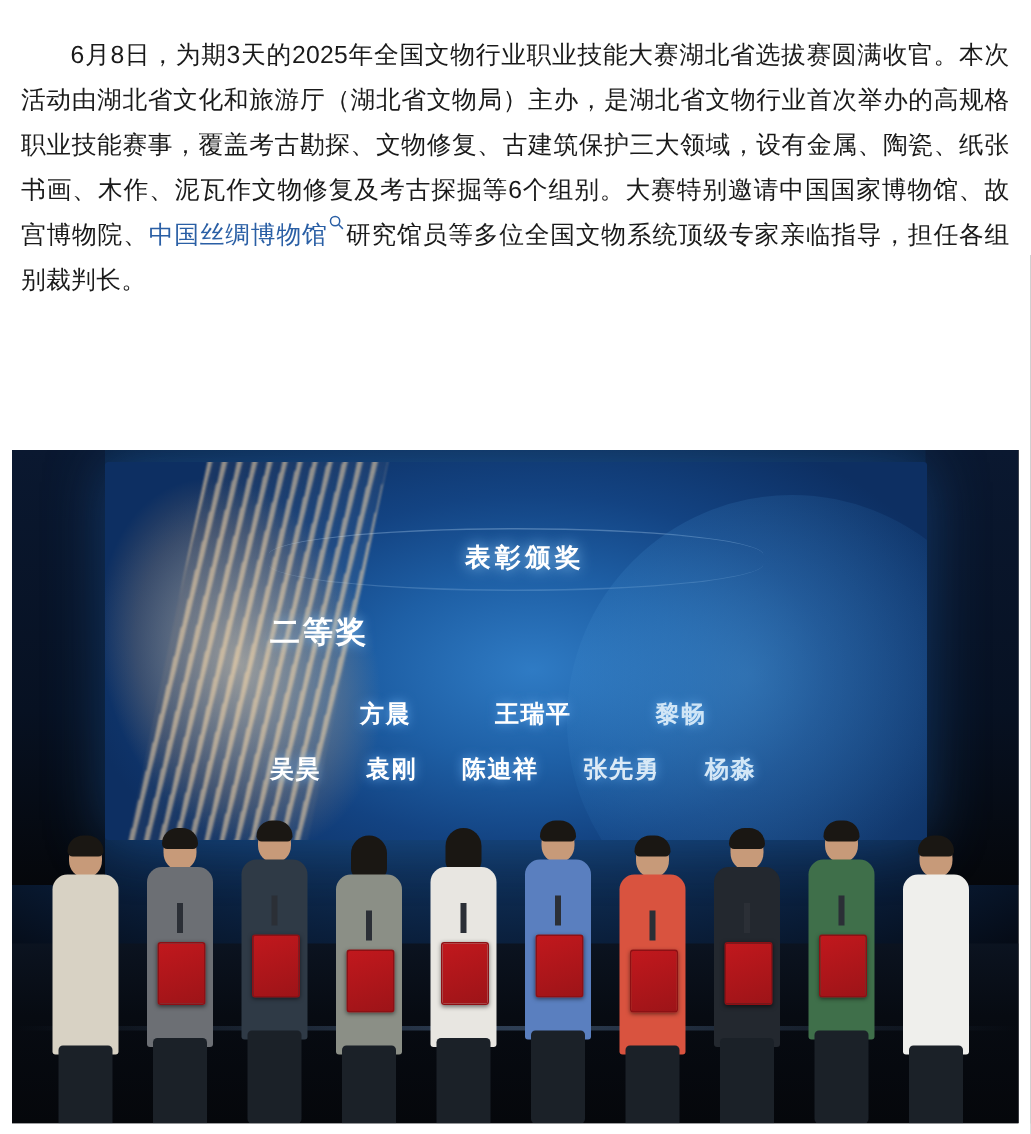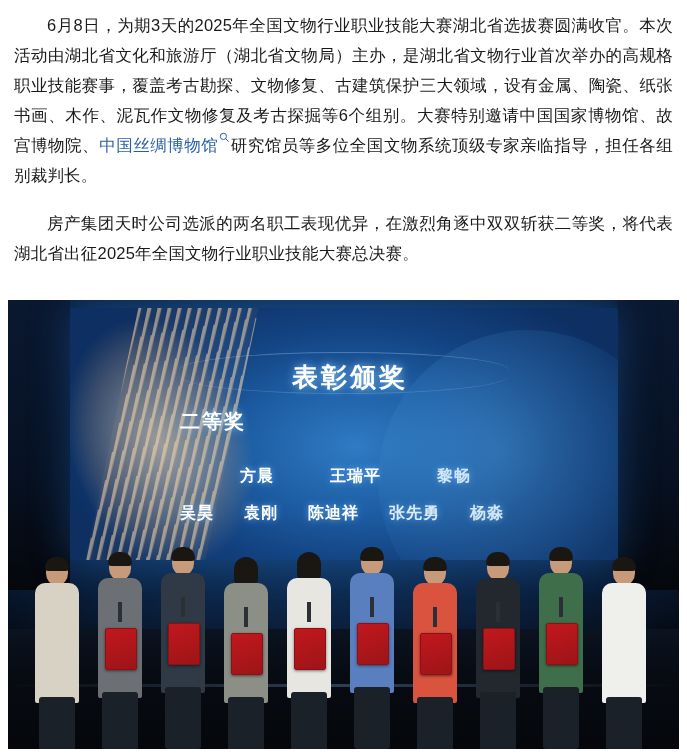--- a/index.html
+++ b/index.html
@@ -27,20 +27,21 @@
     font-size: 16.5px;
     line-height: 30px;
     text-align: justify;
     text-justify: inter-ideograph;
     margin: 0 0 18px 0;
     color: #1a1a1a;
     letter-spacing: 0.2px;
   }
   .para.first {
     text-indent: 2em;
+    margin-top: 12px;
   }
   .para.second {
     text-indent: 2em;
     margin-bottom: 10px;
   }
   .link-entity {
     color: #2a5fa5;
     position: relative;
   }
   .link-entity .mag {
@@ -113,21 +114,21 @@
     transform: skewX(-9deg) rotate(3deg);
     filter: blur(0.6px);
     opacity: 0.85;
   }
   .banner-title {
     position: absolute;
     left: 12px; right: 0;
     top: 52px;
     text-align: center;
     color: #ffffff;
-    font-size: 26px;
+    font-size: 17px;
     letter-spacing: 3px;
     font-weight: bold;
     text-shadow: 0 0 10px rgba(150,210,255,0.9);
   }
   .banner-ribbon {
     position:absolute;
     left: 50%;
     top: 44px;
     width: 330px;
     margin-left: -165px;
@@ -274,21 +275,20 @@
 <body>
 
 <div class="page">
 
   <div class="article">
     <p class="para first"><span>6月8日，为期3天的2025年全国文物行业职业技能大赛湖北省选拔赛圆满收官。本次活动由湖北省文化和旅游厅（湖北省文物局）主办，是湖北省文物行业首次举办的高规格职业技能赛事，覆盖考古勘探、文物修复、古建筑保护三大领域，设有金属、陶瓷、纸张书画、木作、泥瓦作文物修复及考古探掘等6个组别。大赛特别邀请中国国家博物馆、故宫博物院、</span><span class="link-entity"><span>中国丝绸博物馆</span><span class="mag"><svg width="11" height="11" viewBox="0 0 11 11">
               <circle cx="4.4" cy="4.4" r="3.1" fill="none" stroke="#2a5fa5" stroke-width="1"></circle>
               <line x1="6.7" y1="6.7" x2="9.6" y2="9.6" stroke="#2a5fa5" stroke-width="1"></line>
             </svg></span></span><span>研究馆员等多位全国文物系统顶级专家亲临指导，担任各组别裁判长。</span></p>
 
-    <p class="para second">房产集团天时公司选派的两名职工表现优异，在激烈角逐中双双斩获二等奖，将代表湖北省出征2025年全国文物行业职业技能大赛总决赛。</p>
   </div>
 
   <div class="photo-wrap">
     <div class="stage">
 
       <div class="sidewall-l"></div>
       <div class="sidewall-r"></div>
 
       <div class="led">
         <div class="swirl"></div>

